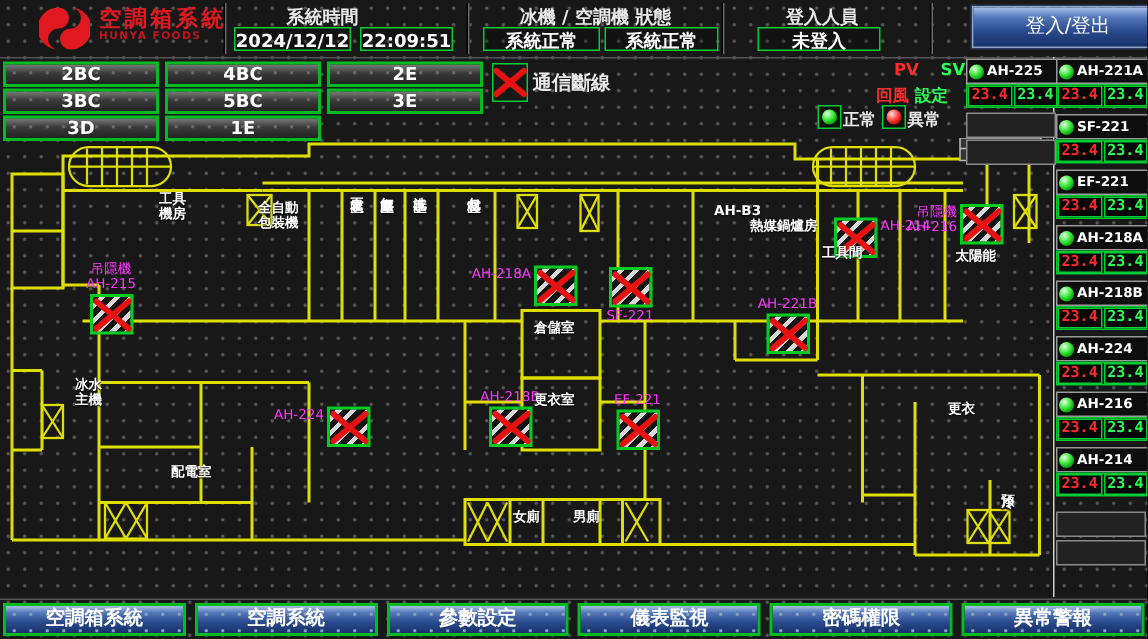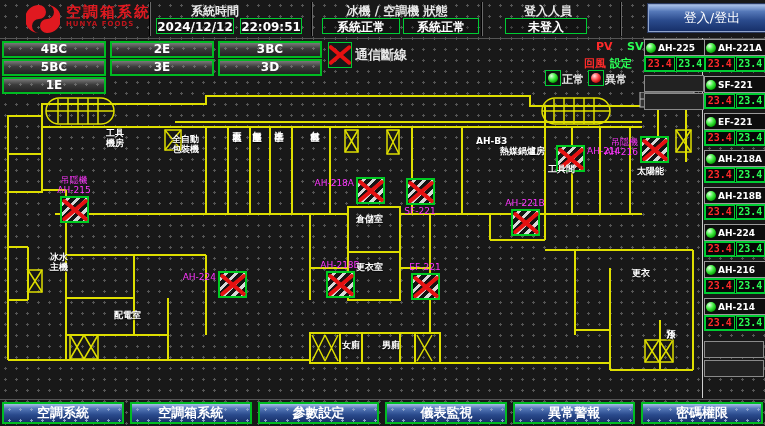--- a/index.html
+++ b/index.html
@@ -96,20 +96,21 @@
     <div class="gbox" style="left:403px;top:18px;width:76px;height:16px;">系統正常</div>
 
     <div class="abs lbl" style="left:490px;top:3px;width:116px;">登入人員</div>
     <div class="gbox" style="left:505px;top:18px;width:82px;height:16px;">未登入</div>
     <div id="login-btn">登入/登出</div>
   </div>
   <div class="hline" style="top:38px;"></div>
   <div class="hline" style="top:399px;"></div>
 
   <div id="zones">
+      <div class="zone-btn">2BC</div>
       <div class="zone-btn">4BC</div>
       <div class="zone-btn">2E</div>
       <div class="zone-btn">3BC</div>
       <div class="zone-btn">5BC</div>
       <div class="zone-btn">3E</div>
       <div class="zone-btn">3D</div>
       <div class="zone-btn">1E</div>
     </div>
 
   <div id="comm-x" class="redx"></div>
@@ -351,20 +352,20 @@
         <span class="val pv">23.4</span>
         <span class="val sv">23.4</span>
       </div>
     </div>
   <div class="empty-cell" style="left:644px;top:75px;"></div>
   <div class="empty-cell" style="left:644px;top:93px;"></div>
   <div class="empty-cell" style="left:704px;top:341px;"></div>
   <div class="empty-cell" style="left:704px;top:360px;"></div>
 
   <div id="nav">
+      <div class="nav-btn">空調箱系統</div>
       <div class="nav-btn">空調系統</div>
-      <div class="nav-btn">空調箱系統</div>
       <div class="nav-btn">參數設定</div>
       <div class="nav-btn">儀表監視</div>
+      <div class="nav-btn">密碼權限</div>
       <div class="nav-btn">異常警報</div>
-      <div class="nav-btn">密碼權限</div>
     </div>
 </div>
 
 </body></html>

